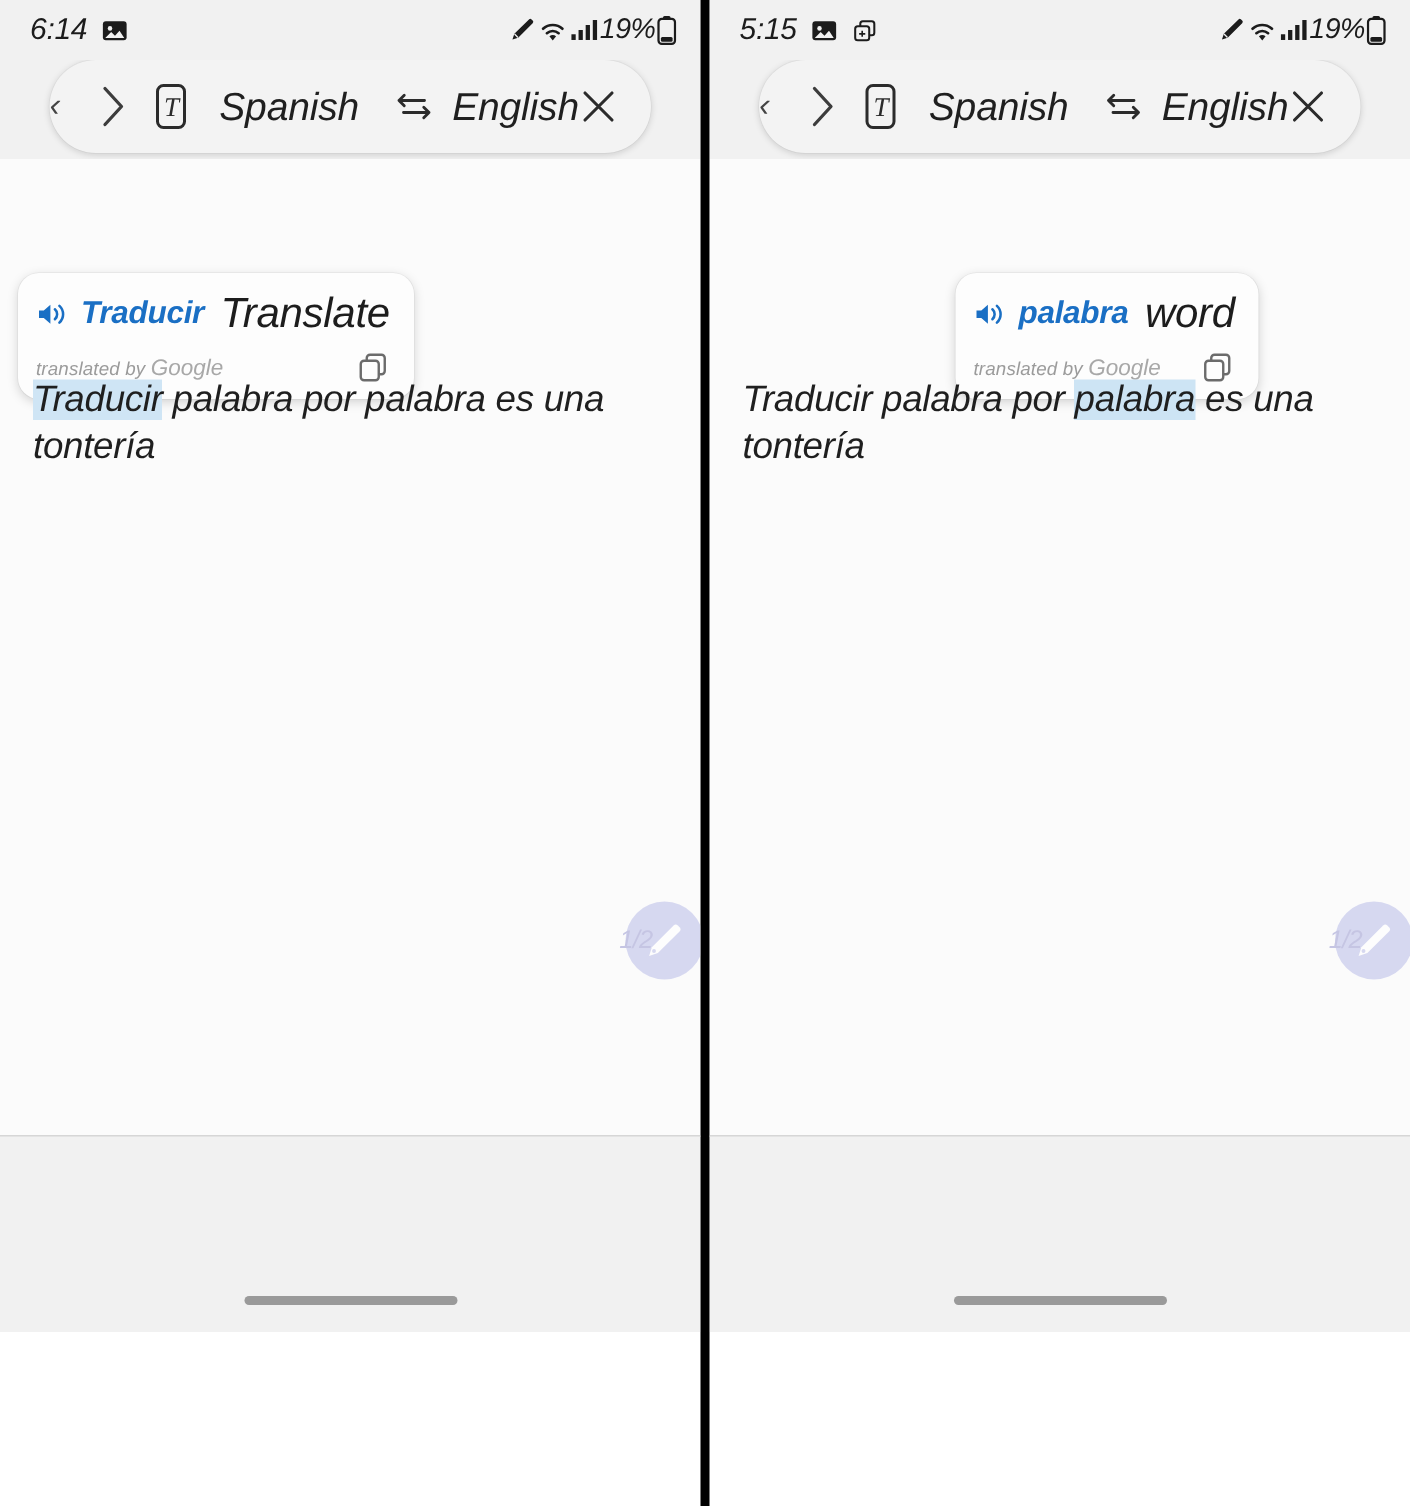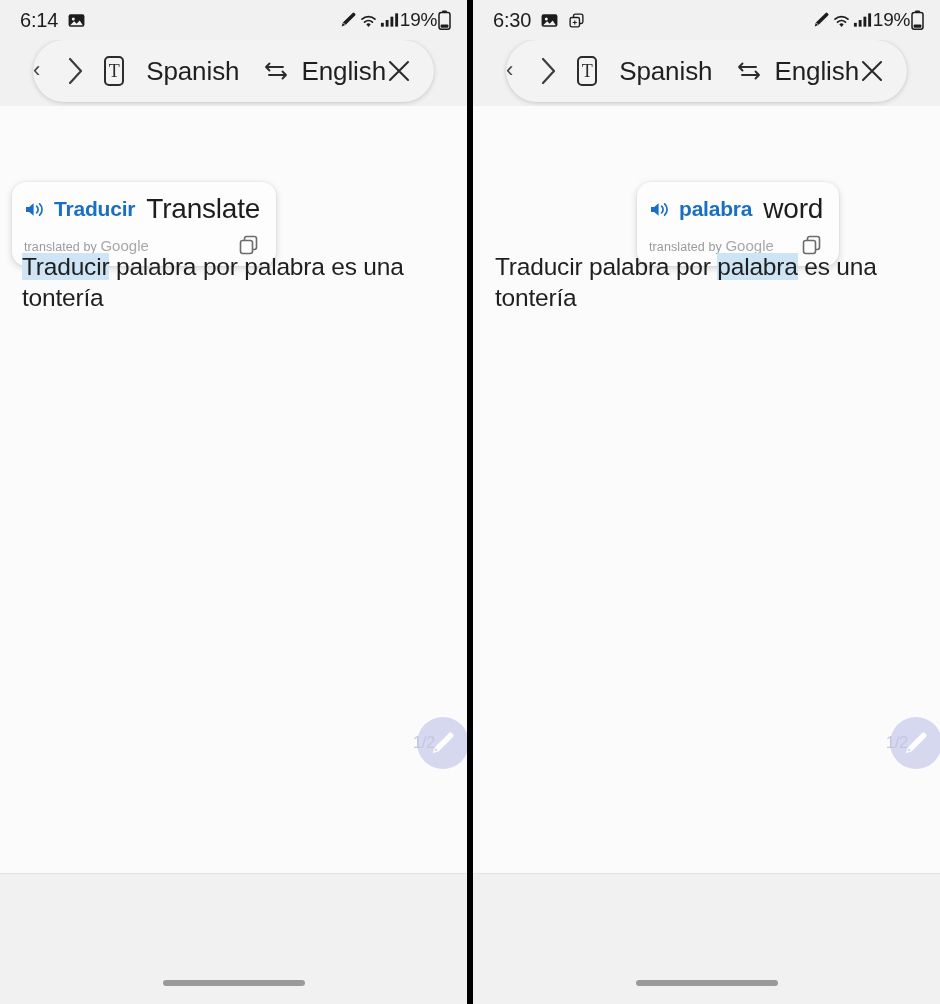--- a/index.html
+++ b/index.html
@@ -15,24 +15,25 @@
   }
   .divider {
     width: 6px;
     background: #000000;
     flex: 0 0 6px;
     height: 1004px;
   }
   .panel {
     position: relative;
     width: 467px;
-    height: 1004px;
+    height: 888px;
     background: #404040;
     overflow: hidden;
     flex: 0 0 467px;
+    font-style: italic;
   }
 
   
   .statusbar {
     height: 40px;
     background: #f1f1f1;
     display: flex;
     align-items: center;
     justify-content: space-between;
     padding: 0 16px 0 20px;
@@ -351,21 +352,21 @@
       <div class="home-indicator"></div>
     </div>
   </div>
 
   <div class="divider"></div>
 
   <div class="panel">
 
     <div class="statusbar">
       <div class="sb-left">
-        <span class="sb-time">6:30</span>
+        <span class="sb-time">5:15</span>
         <span class="sb-ico">
           <svg width="19" height="19" viewBox="0 0 24 24">
               <rect x="2" y="4" width="20" height="16" rx="2.5" fill="#1c1c1c"></rect>
               <circle cx="8" cy="10" r="1.9" fill="#f1f1f1"></circle>
               <path d="M4 18l5-5 3.2 3.2L16 12l4 6z" fill="#f1f1f1"></path>
             </svg>
         </span>
         <span class="sb-ico">
           <svg width="17" height="17" viewBox="0 0 20 20">
               <rect x="6.5" y="2.5" width="11" height="11" rx="2" fill="none" stroke="#1c1c1c" stroke-width="1.6"></rect>

